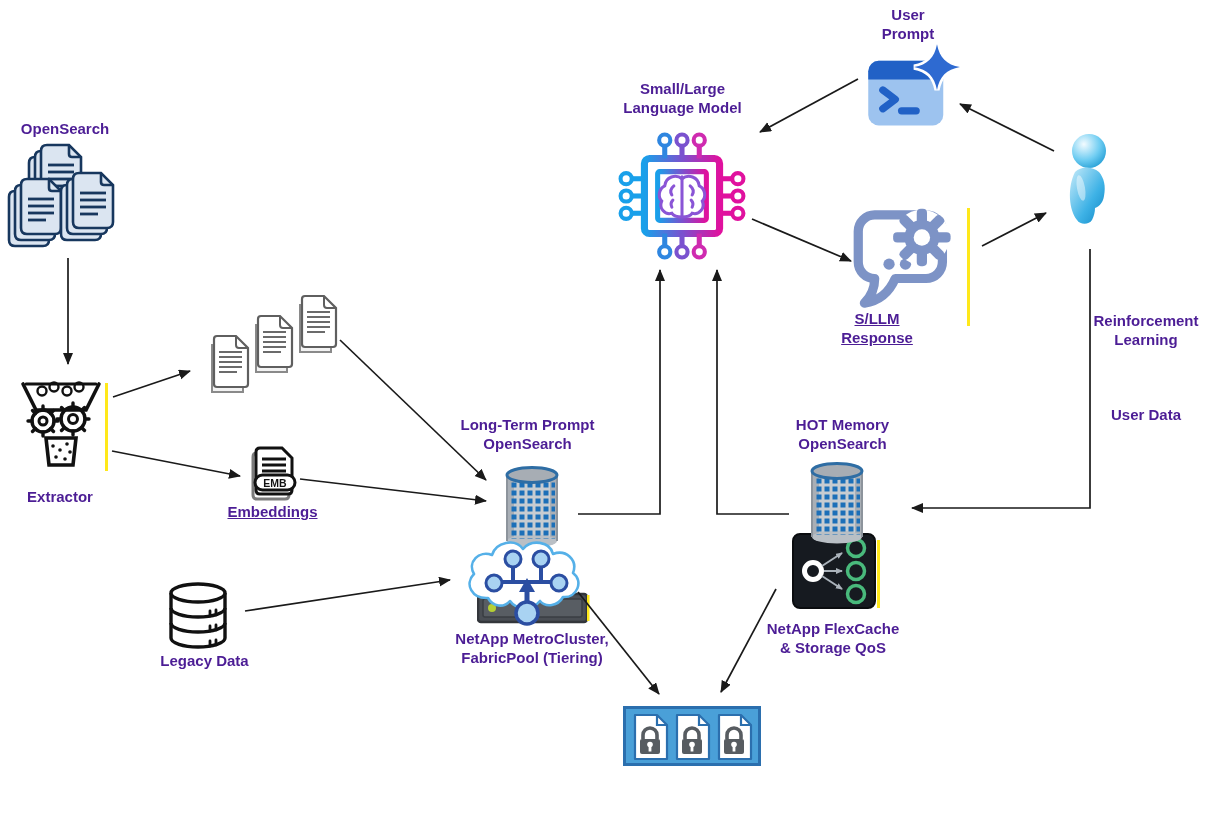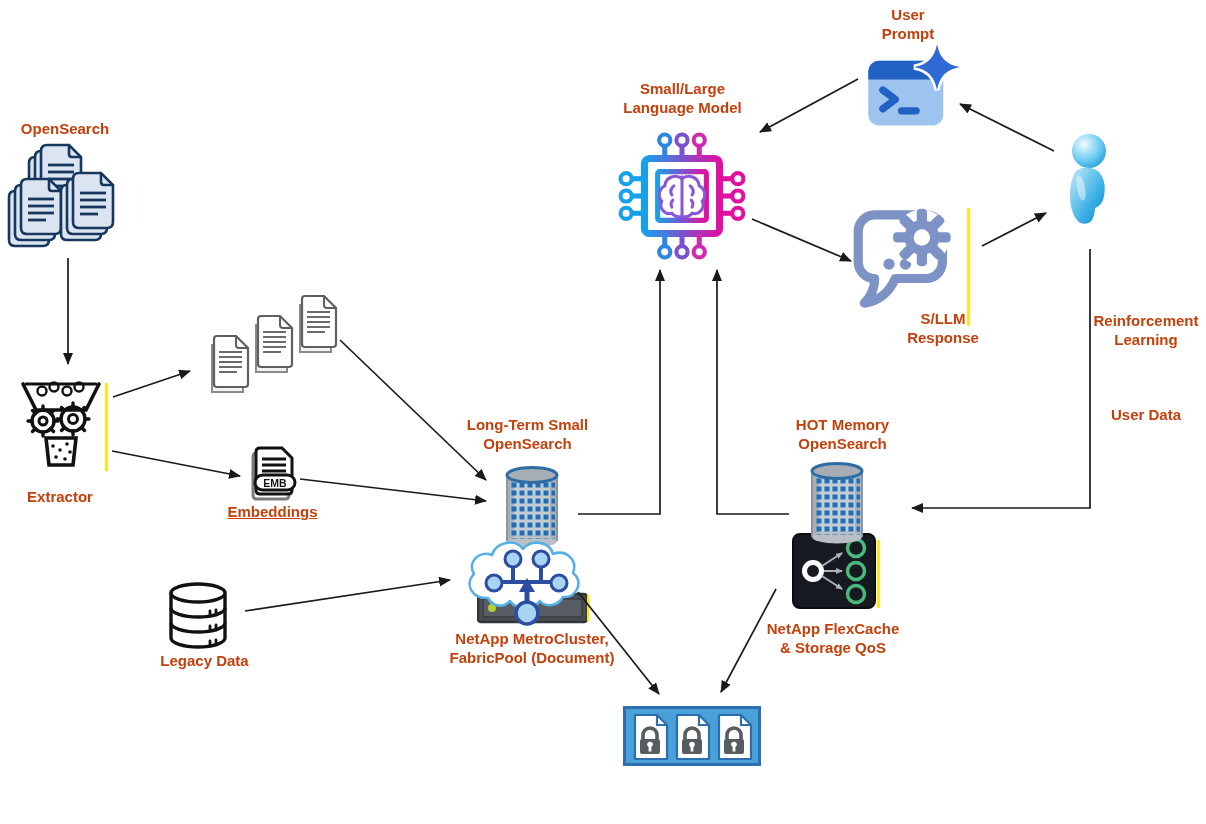--- a/index.html
+++ b/index.html
@@ -1,18 +1,18 @@
 <!DOCTYPE html>
 <html><head>
 <meta charset="utf-8">
 <style>
   html,body{margin:0;padding:0;background:#fff;}
   #canvas{position:relative;width:1206px;height:824px;background:#fff;overflow:hidden;
           font-family:"Liberation Sans",sans-serif;}
-  .lbl{position:absolute;font-weight:700;font-size:15px;line-height:1.24;color:#c2410c;
+  .lbl{position:absolute;font-weight:700;font-size:15px;line-height:1.24;color:#4c1d95;
        text-align:center;white-space:nowrap;}
   .icon{position:absolute;}
   .accent{position:absolute;width:2.5px;background:#ffe81a;}
   #connectors{position:absolute;left:0;top:0;pointer-events:none;z-index:50;}
 </style>
 </head>
 <body>
 
 <div id="canvas">
 
@@ -28,27 +28,27 @@
   <div class="lbl" style="left:215px;top:503px;width:115px;text-decoration:underline;">
     <span>Embeddings</span>
   </div>
 
   <div class="lbl" style="left:152px;top:652px;width:105px;">
     <span>Legacy Data</span>
   </div>
 
 
   <div class="lbl" style="left:440px;top:416px;width:175px;">
-    <span>Long-Term Small</span><br>
+    <span>Long-Term Prompt</span><br>
     <span>OpenSearch</span>
   </div>
 
   <div class="lbl" style="left:432px;top:630px;width:200px;">
     <span>NetApp MetroCluster,</span><br>
-    <span>FabricPool (Document)</span>
+    <span>FabricPool (Tiering)</span>
   </div>
 
   <div class="lbl" style="left:770px;top:416px;width:145px;">
     <span>HOT Memory</span><br>
     <span>OpenSearch</span>
   </div>
 
   <div class="lbl" style="left:758px;top:620px;width:150px;">
     <span>NetApp FlexCache</span><br>
     <span>&amp; Storage QoS</span>
@@ -57,21 +57,21 @@
   <div class="lbl" style="left:600px;top:80px;width:165px;">
     <span>Small/Large</span><br>
     <span>Language Model</span>
   </div>
 
   <div class="lbl" style="left:868px;top:6px;width:80px;">
     <span>User</span><br>
     <span>Prompt</span>
   </div>
 
-  <div class="lbl" style="left:887px;top:310px;width:112px;">
+  <div class="lbl" style="left:821px;top:310px;width:112px;text-decoration:underline;">
     <span>S/LLM</span><br>
     <span>Response</span>
   </div>
 
   <div class="lbl" style="left:1090px;top:312px;width:112px;">
     <span>Reinforcement</span><br>
     <span>Learning</span>
   </div>
 
   <div class="lbl" style="left:1096px;top:406px;width:100px;">

